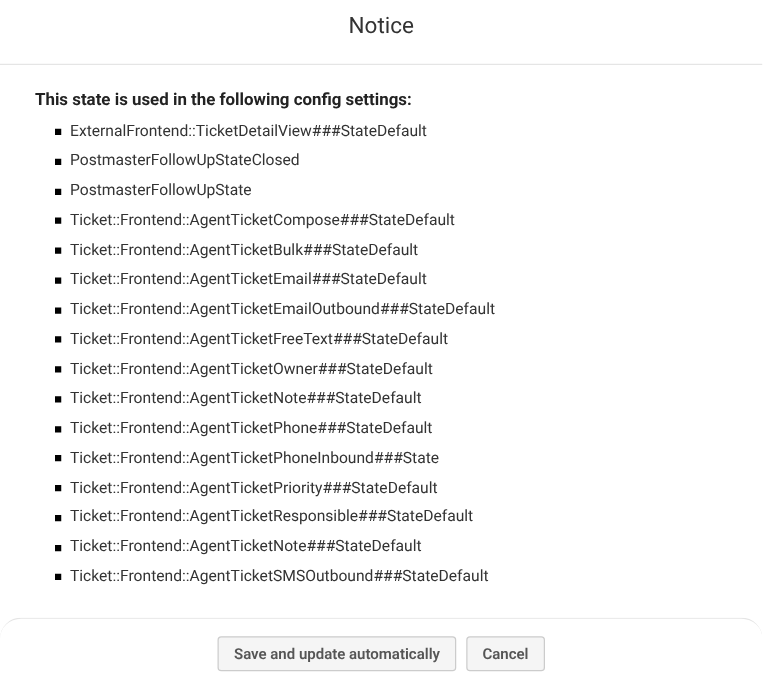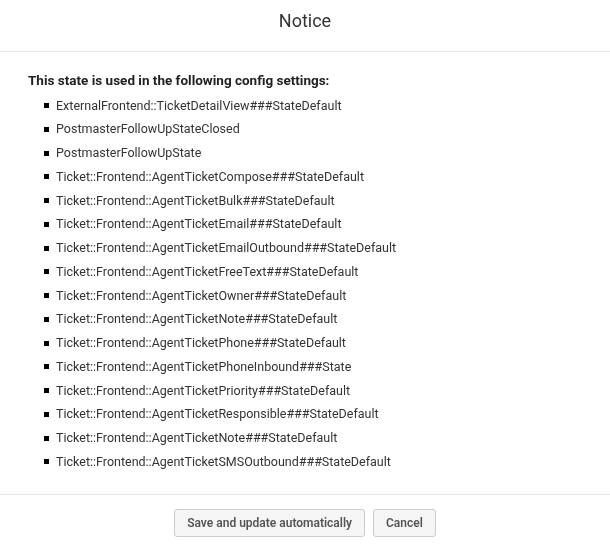--- a/index.html
+++ b/index.html
@@ -65,20 +65,21 @@
       font-size: 12.5px;
       color: #999;
       line-height: 1.4;
     }
     .dialog-footer {
       border-top: 1px solid #e5e5e5;
       padding: 14px 0;
       display: flex;
       justify-content: center;
       gap: 8px;
+      border-radius: 17px;
     }
     .btn {
       font-family: inherit;
       font-size: 12px;
       font-weight: 600;
       color: #555;
       background: #f5f5f5;
       border: 1px solid #ccc;
       border-radius: 3px;
       padding: 6px 12px;

